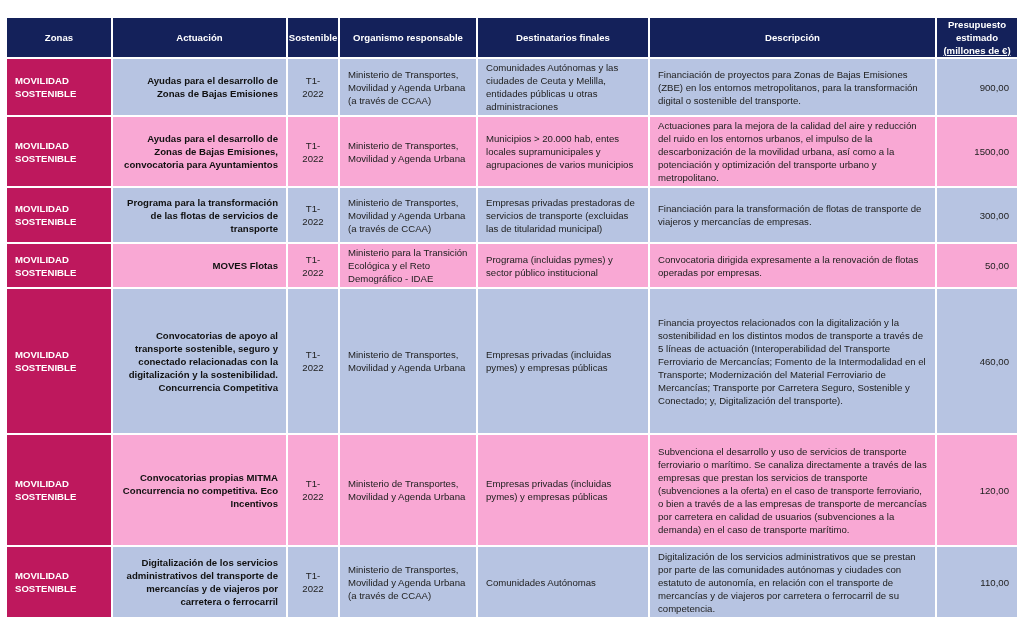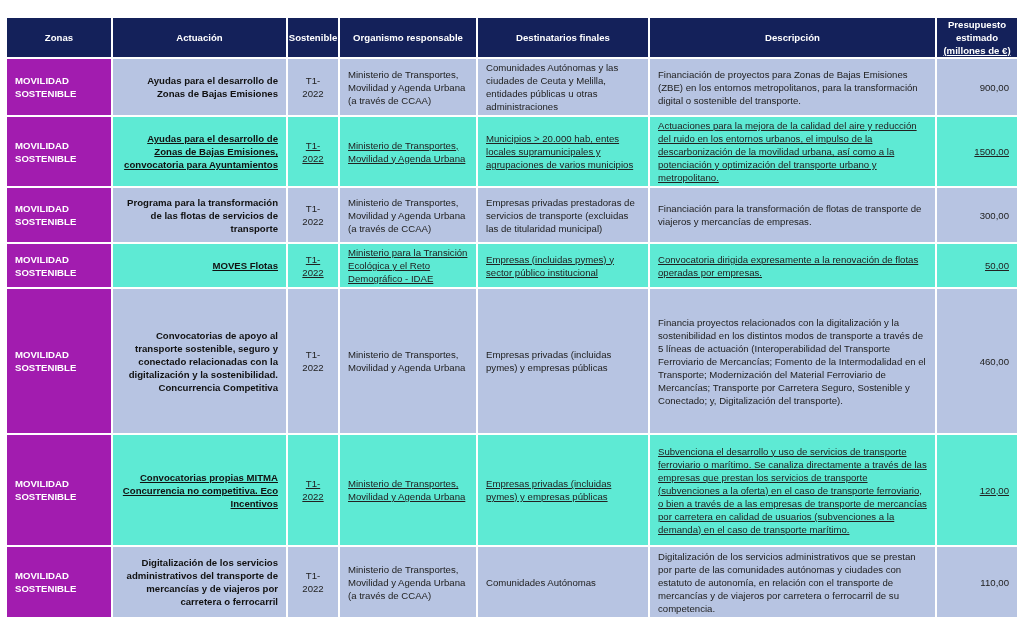--- a/index.html
+++ b/index.html
@@ -11,23 +11,23 @@
   }
   table.grid th, table.grid td {
     border: 2px solid #ffffff;
     font-size: 9.6px; line-height: 13px;
     padding: 2px 8px; vertical-align: middle;
   }
   table.grid thead th {
     background: #14215a; color: #ffffff; font-weight: bold; text-align: center;
     height: 38px; padding: 0 0;
   }
-  td.sector { background: #a21caf; color: #ffffff; font-weight: bold; font-size: 9px; line-height: 15px; padding-left: 12px; }
+  td.sector { background: #be185d; color: #ffffff; font-weight: bold; font-size: 9px; line-height: 15px; padding-left: 12px; }
   tr.odd td.cell { background: #b7c4e2; }
-  tr.even td.cell { background: #5eead4; text-decoration: underline; }
+  tr.even td.cell { background: #f9a8d4; }
   td.act { font-weight: bold; color: #111; padding-left: 12px; text-align: right; }
   td.tri { text-align: center; color: #222; }
   td.org, td.dest, td.desc { color: #222; }
   td.budget { text-align: right; color: #222; }
   col.c1 { width: 106px; } col.c2 { width: 175px; } col.c3 { width: 52px; }
   col.c4 { width: 138px; } col.c5 { width: 172px; } col.c6 { width: 287px; } col.c7 { width: 82px; }
 </style>
 </head>
 <body>
 
@@ -97,21 +97,21 @@
   </tr>
 
   <tr class="even" style="height: 42px;">
     <td class="sector">
       <div>MOVILIDAD</div>
       <div>SOSTENIBLE</div>
     </td>
     <td class="cell act">MOVES Flotas</td>
     <td class="cell tri">T1-2022</td>
     <td class="cell org">Ministerio para la Transición Ecológica y el Reto Demográfico - IDAE</td>
-    <td class="cell dest">Empresas (incluidas pymes) y sector público institucional</td>
+    <td class="cell dest">Programa (incluidas pymes) y sector público institucional</td>
     <td class="cell desc">Convocatoria dirigida expresamente a la renovación de flotas operadas por empresas.</td>
     <td class="cell budget">50,00</td>
   </tr>
 
   <tr class="odd" style="height: 146px;">
     <td class="sector">
       <div>MOVILIDAD</div>
       <div>SOSTENIBLE</div>
     </td>
     <td class="cell act">Convocatorias de apoyo al transporte sostenible, seguro y conectado relacionadas con la digitalización y la sostenibilidad. Concurrencia Competitiva</td>

